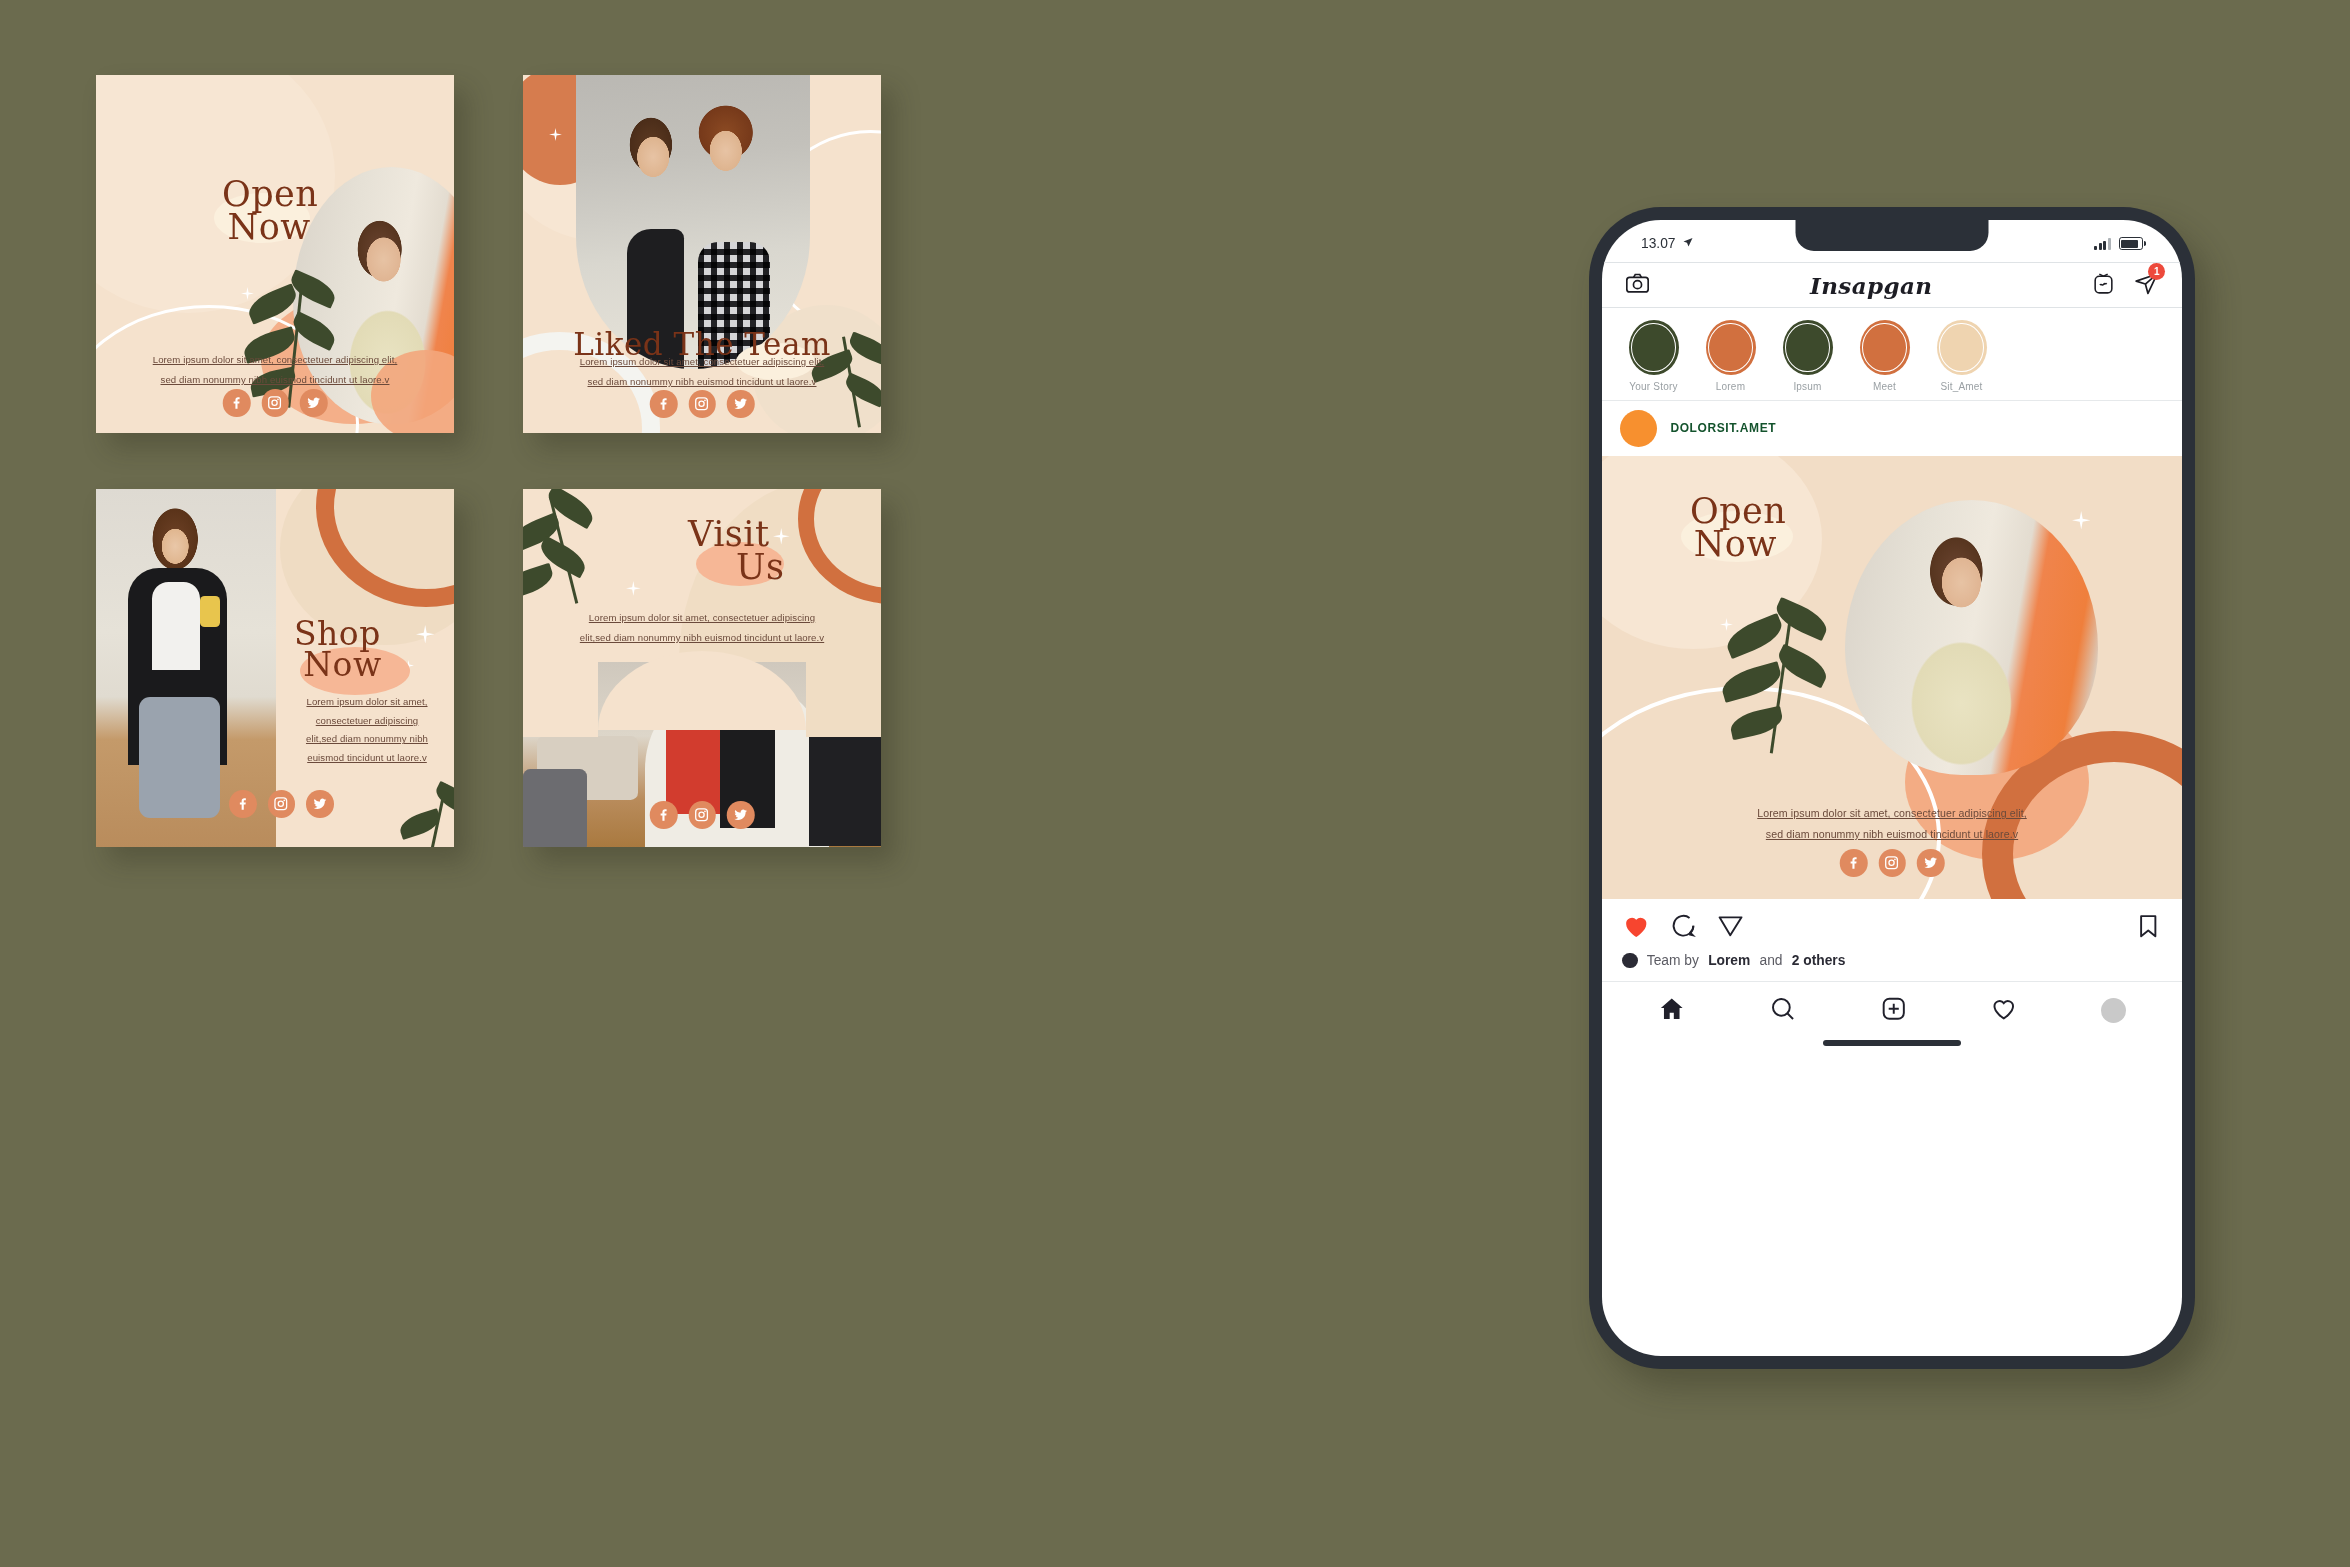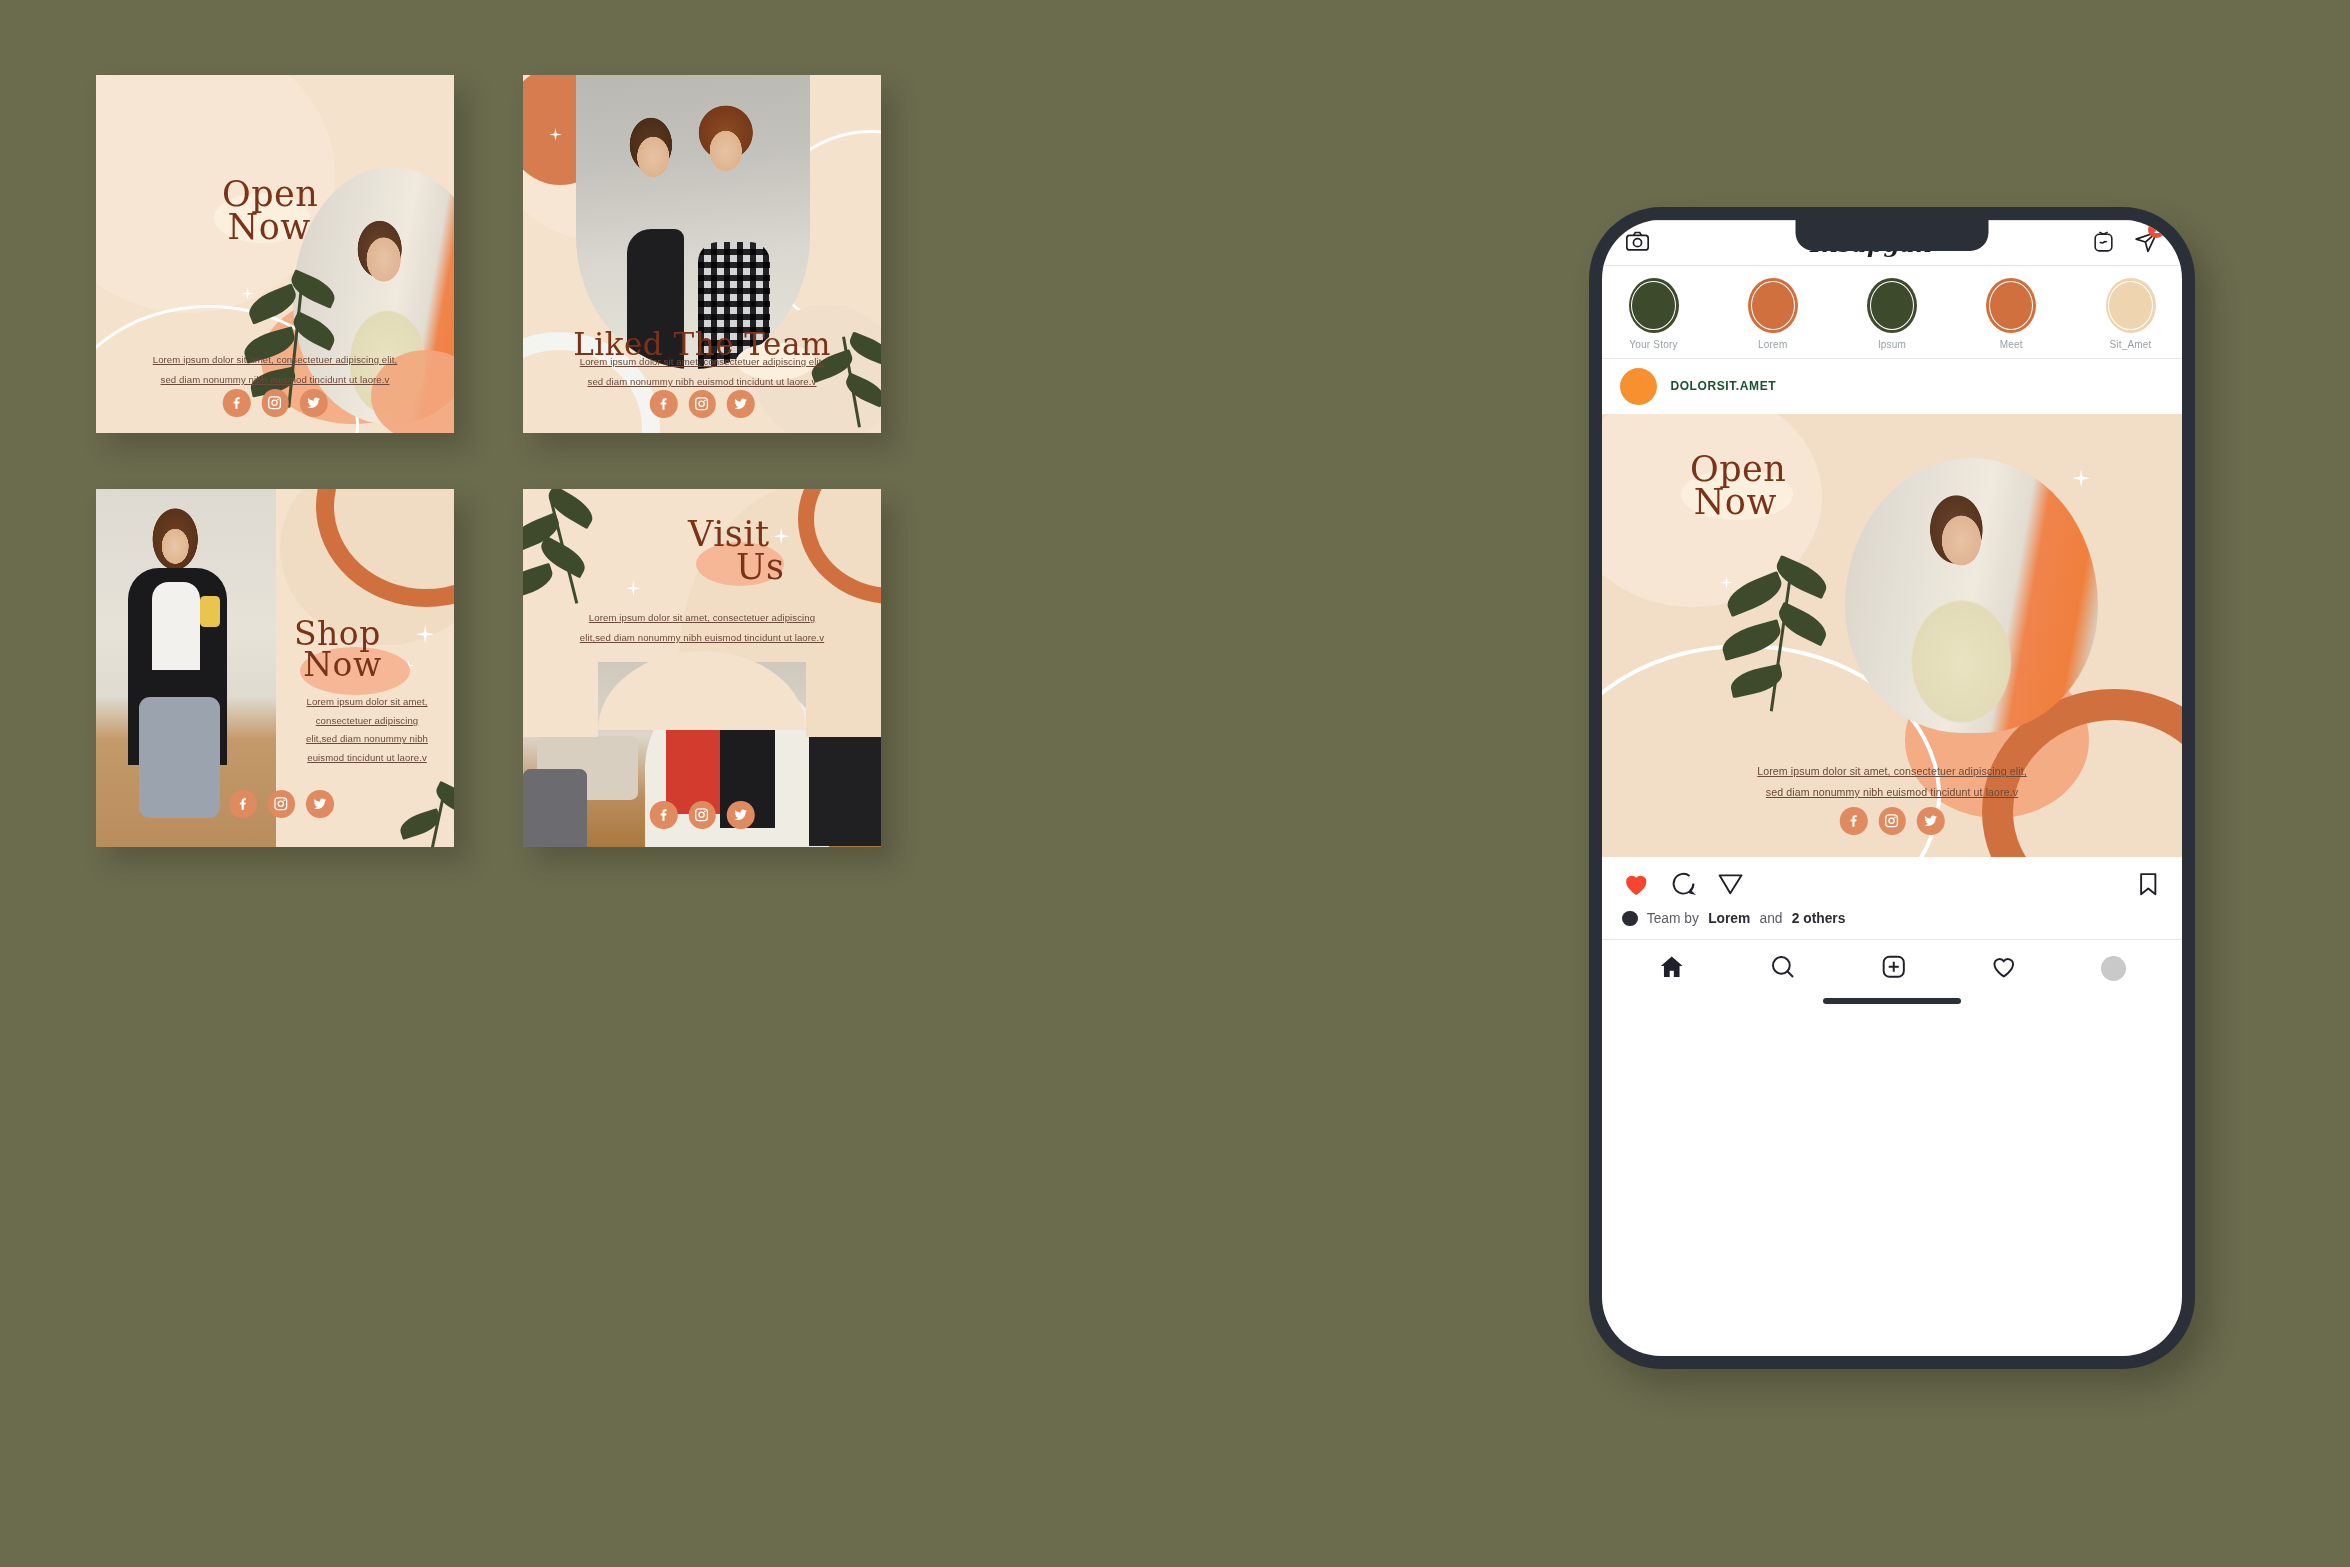--- a/index.html
+++ b/index.html
@@ -98,21 +98,21 @@
     display:flex; align-items:center; justify-content:space-between;
     padding:0 22px; box-sizing:border-box;
   }
   .ig-logo { font-family:"DejaVu Serif", serif; font-style:italic; font-weight:700; font-size:23px; color:#1d1d24; letter-spacing:0.4px;}
   .hdr-right { display:flex; align-items:center; gap:16.5px; position:relative; }
   .badge {
     position:absolute; right:-5.5px; top:-7.3px; width:17.4px; height:17.4px; border-radius:50%;
     background:#ed4a3c; color:#fff; font-size:10px; font-weight:700;
     display:flex; align-items:center; justify-content:center;
   }
-  .stories { display:flex; justify-content:space-between; padding:12px 13px 7.3px; border-bottom:0.9px solid #e6e9eb;gap:42px;}
+  .stories { display:flex; justify-content:flex-start; padding:12px 13px 7.3px; border-bottom:0.9px solid #e6e9eb;}
   .story { width:77px; text-align:center; }
   .story-av { width:50px; height:55px; border-radius:50%; margin:0 auto; position:relative; }
   .story-av::after{ content:""; position:absolute; inset:2.8px; border-radius:50%; border:1.8px solid #fff; }
   .story-lbl { font-size:10px; color:#9aa0a4; margin-top:6.4px; letter-spacing:0.2px;}
   .post-head { display:flex; align-items:center; gap:13px; padding:9.2px 18.4px; }
   .post-av { width:37px; height:37px; border-radius:50%; background:#f7902f; }
   .post-user { font-size:12px; letter-spacing:0.6px; color:#14532d; font-weight:600;}
   .post-img { position:relative; width:100%; height:443px; overflow:hidden; background:#f2ddc6; }
   .actions { display:flex; align-items:center; padding:13px 20px 7.3px; }
   .actions .grow { flex:1 }
@@ -346,20 +346,39 @@
             <path d="M22 5.9c-.7.3-1.5.55-2.3.65.85-.5 1.5-1.3 1.8-2.25-.8.47-1.65.8-2.56 1A4.05 4.05 0 0 0 12 8.05c0 .32.03.63.1.92A11.5 11.5 0 0 1 3.8 4.7a4.05 4.05 0 0 0 1.25 5.4 4 4 0 0 1-1.83-.5v.05c0 1.96 1.4 3.6 3.25 3.97-.34.1-.7.14-1.07.14-.26 0-.52-.02-.76-.07a4.06 4.06 0 0 0 3.79 2.8A8.14 8.14 0 0 1 2 18.2a11.47 11.47 0 0 0 6.22 1.82c7.46 0 11.54-6.18 11.54-11.54l-.01-.53A8.2 8.2 0 0 0 22 5.9"></path>
           </svg>
         </div>
     </div>
   </div>
 
   <div id="phone-mockup">
     <div class="phone-screen">
       <div class="notch"></div>
 
+      <div class="statusbar">
+        <div class="sb-left">
+          <span>13.07</span>
+          <span>
+            <svg width="12" height="12" viewBox="0 0 24 24">
+                <path d="M21 4 3 11l7 2.6L13 21z" fill="#2b3038"></path>
+              </svg>
+          </span>
+        </div>
+        <div class="sb-left" style="gap:8.3px;">
+          <span class="bars">
+            <i style="height:3.7px"></i>
+              <i style="height:6.4px"></i>
+              <i style="height:9.2px"></i>
+              <i style="height:12px;background:#aeb3b8"></i>
+          </span>
+          <span class="battery"></span>
+        </div>
+      </div>
 
       <div class="ig-header">
         <span>
           <svg width="27" height="27" viewBox="0 0 24 24" fill="none" stroke="#1d1d24" stroke-width="1.5">
             <rect x="2.5" y="6.5" width="19" height="13" rx="2.5"></rect>
               <path d="M8.5 6.5 10 4h4l1.5 2.5"></path>
               <circle cx="12" cy="13" r="3.6"></circle>
           </svg>
         </span>
         <span class="ig-logo">Insapgan</span>

